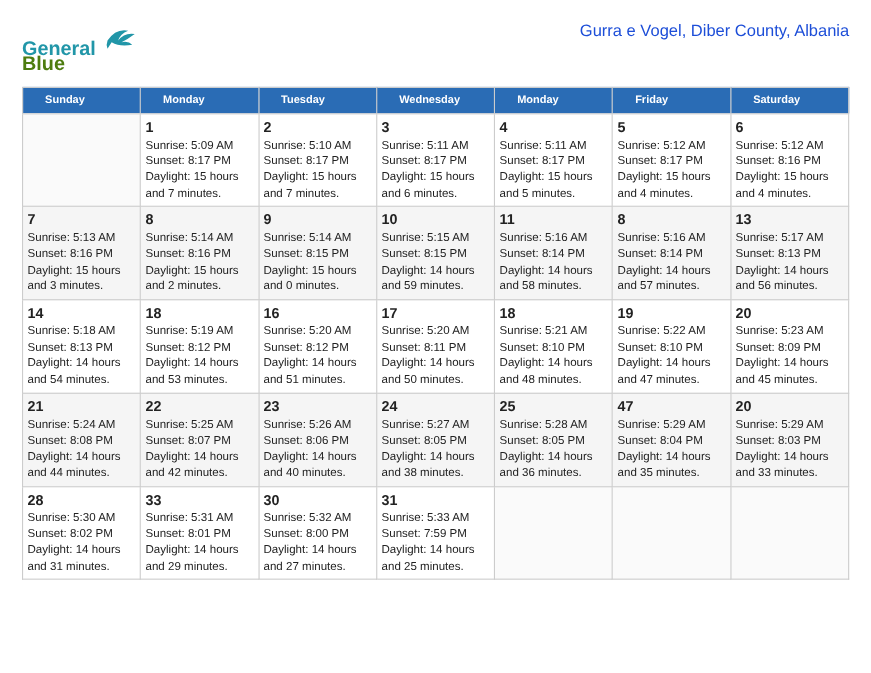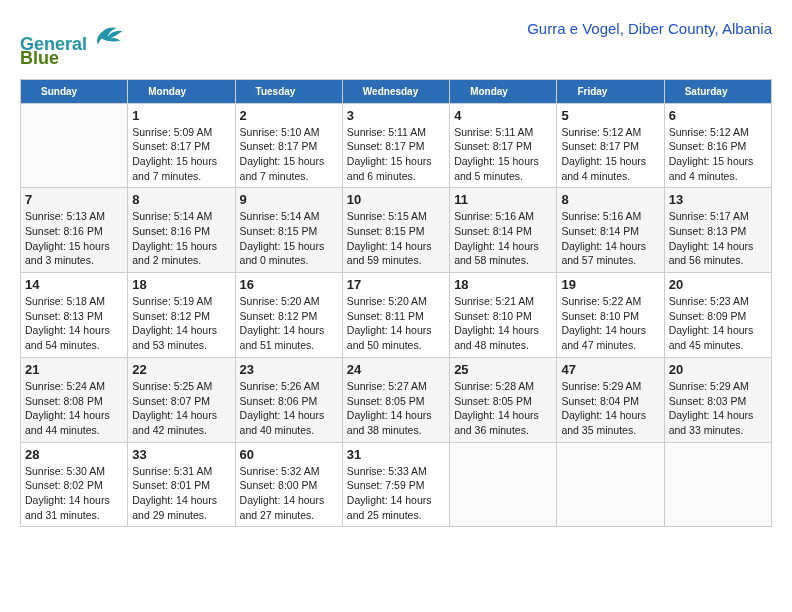--- a/index.html
+++ b/index.html
@@ -242,21 +242,21 @@
       <tr>
         <td>
           <span class="day-num">28</span>
           <div class="day-info">Sunrise: 5:30 AM<br>Sunset: 8:02 PM<br>Daylight: 14 hours<br>and 31 minutes.</div>
         </td>
         <td>
           <span class="day-num">33</span>
           <div class="day-info">Sunrise: 5:31 AM<br>Sunset: 8:01 PM<br>Daylight: 14 hours<br>and 29 minutes.</div>
         </td>
         <td>
-          <span class="day-num">60</span>
+          <span class="day-num">30</span>
           <div class="day-info">Sunrise: 5:32 AM<br>Sunset: 8:00 PM<br>Daylight: 14 hours<br>and 27 minutes.</div>
         </td>
         <td>
           <span class="day-num">31</span>
           <div class="day-info">Sunrise: 5:33 AM<br>Sunset: 7:59 PM<br>Daylight: 14 hours<br>and 25 minutes.</div>
         </td>
         <td class="empty"></td>
         <td class="empty"></td>
         <td class="empty"></td>
       </tr>

